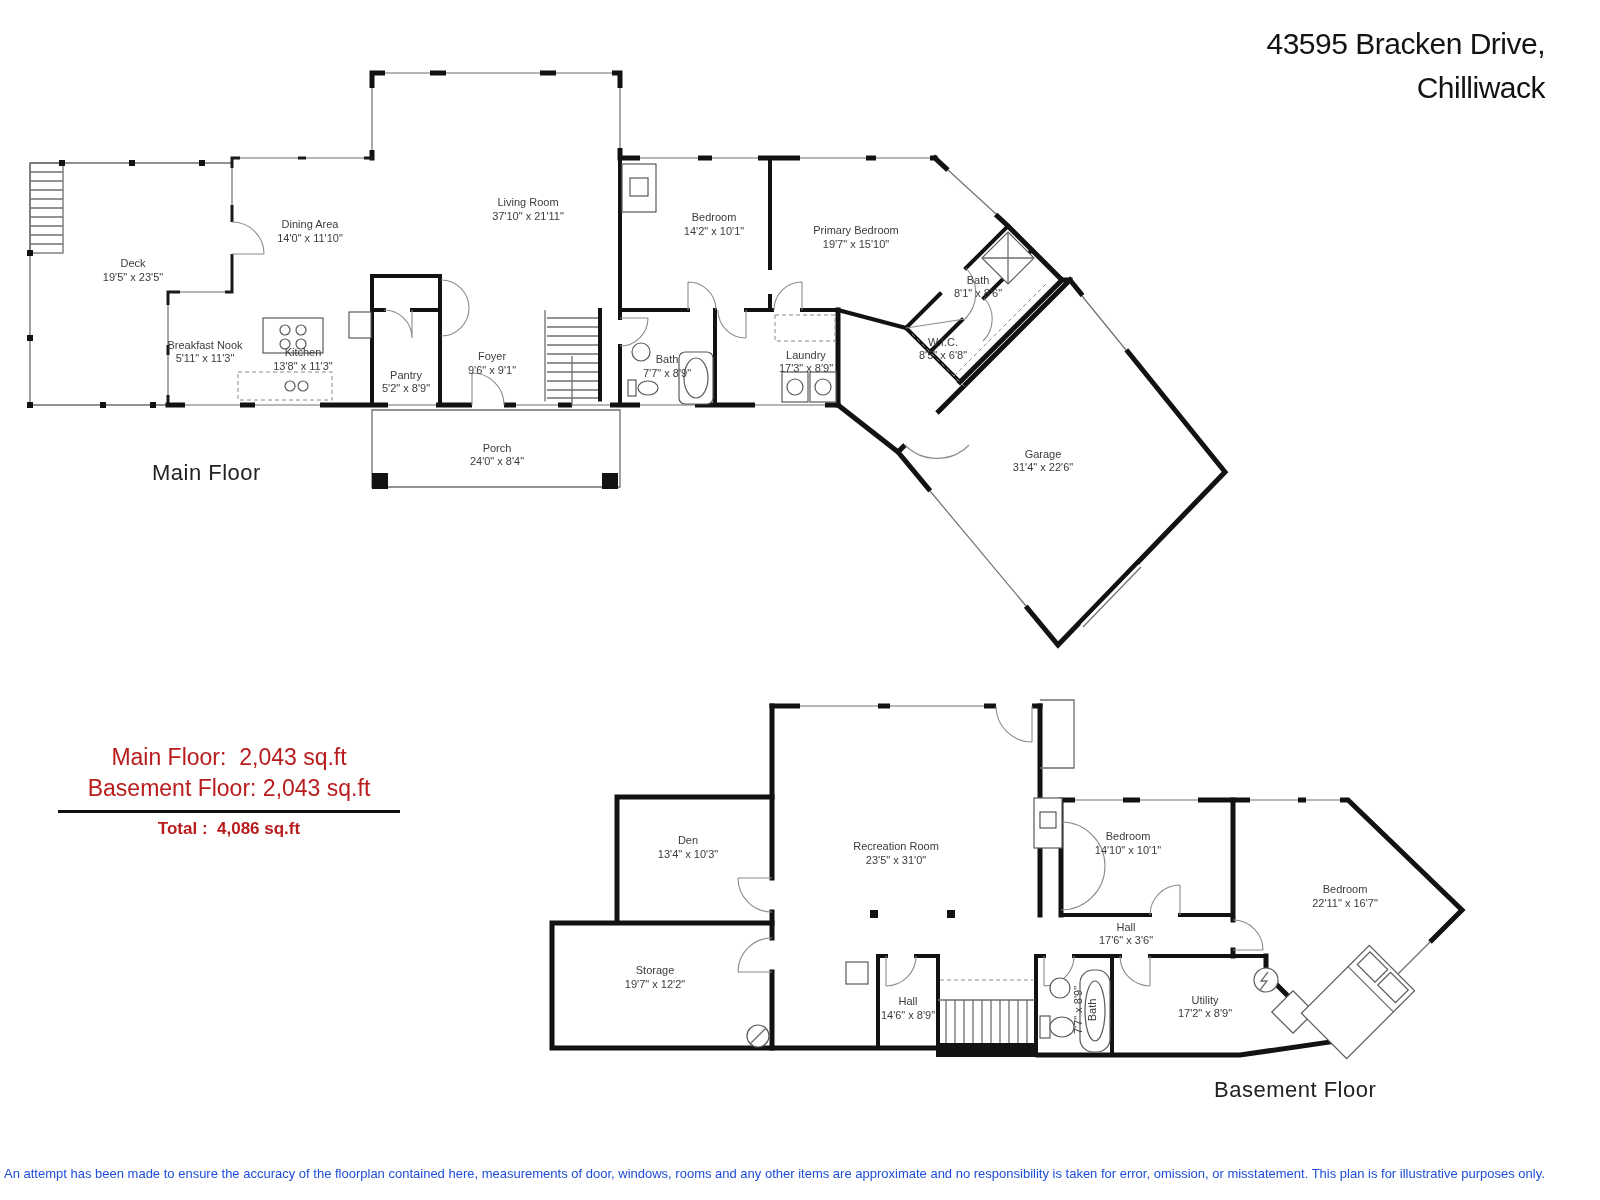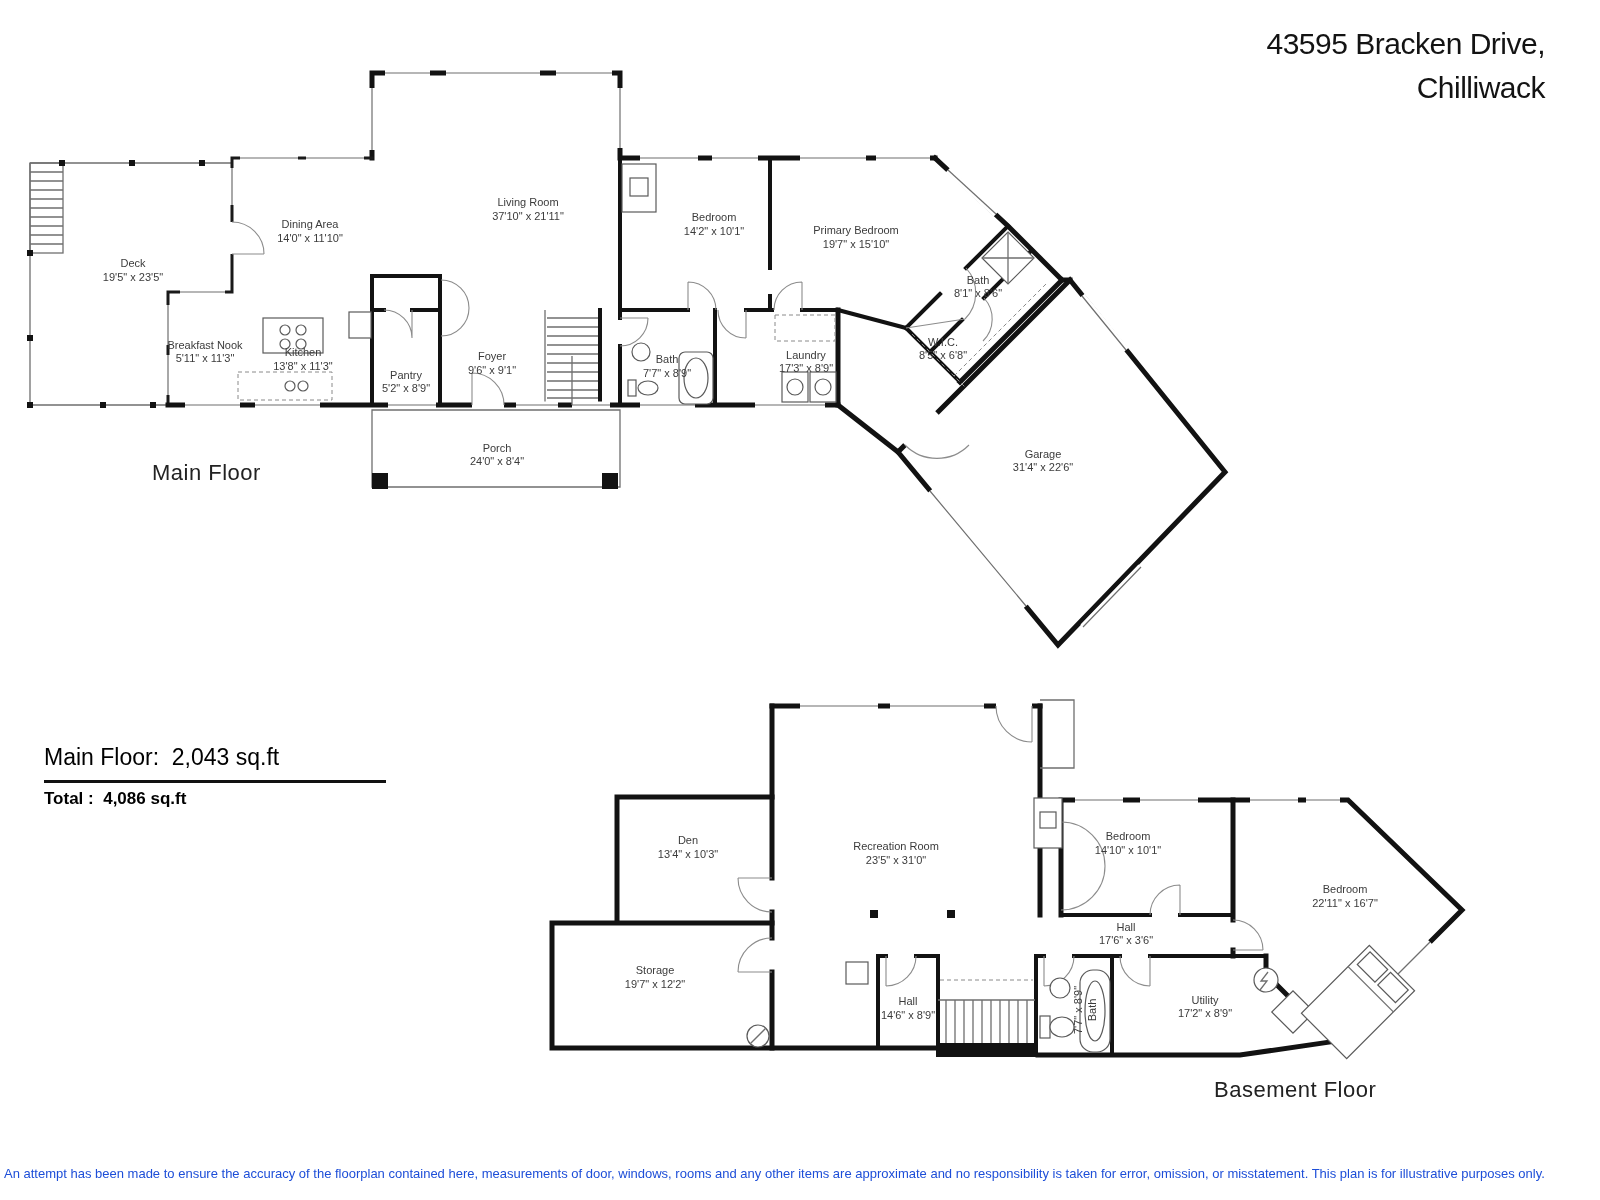--- a/index.html
+++ b/index.html
@@ -16,21 +16,21 @@
   .wing{stroke:#6f6f6f;stroke-width:1.2;fill:none;stroke-linecap:butt;}
   .gap{stroke:#ffffff;stroke-width:7;fill:none;stroke-linecap:butt;}
   .arc{stroke:#8c8c8c;stroke-width:1.1;fill:none;}
   .post{fill:#121212;stroke:none;}
   text.rm{font-family:"Liberation Sans",sans-serif;font-size:11px;fill:#3b3b3b;text-anchor:middle;}
   .ttl{position:absolute;top:6px;right:55px;text-align:right;font-size:30px;font-weight:400;
        letter-spacing:-0.5px;line-height:1.48;color:#131313;margin-top:16px;}
   .floorlab{position:absolute;font-size:22px;color:#222;letter-spacing:0.5px;}
   #floor-label-main{left:152px;top:460px;}
   #floor-label-basement{left:1214px;top:1077px;}
-  #summary{position:absolute;left:44px;top:742px;width:342px;color:#000000;
+  #summary{position:absolute;left:58px;top:742px;width:342px;text-align:center;color:#b91c1c;
            font-size:23px;line-height:1.33;}
   #summary .rule{border-top:3px solid #111;margin:7px 0 5px 0;}
   #summary .total{font-weight:700;font-size:17px;}
   #disclaimer{position:absolute;left:4px;top:1166px;width:1592px;font-size:13px;color:#1d4ed8;}
 </style>
 </head>
 <body>
 
 <div id="stage">
 
@@ -296,20 +296,24 @@
 </div>
 
 <div id="floor-label-main" class="floorlab">Main Floor</div>
 <div id="floor-label-basement" class="floorlab">Basement Floor</div>
 
 <div id="summary">
   <div>
     <span>Main Floor:</span>&nbsp;
     <span>2,043 sq.ft</span>
   </div>
+  <div>
+    <span>Basement Floor:</span>
+    <span>2,043 sq.ft</span>
+  </div>
   <div class="rule"></div>
   <div class="total">
     <span>Total :</span>&nbsp;
     <span>4,086 sq.ft</span>
   </div>
 </div>
 
 <div id="disclaimer">An attempt has been made to ensure the accuracy of the floorplan contained here, measurements of door, windows, rooms and any other items are approximate and no responsibility is taken for error, omission, or misstatement. This plan is for illustrative purposes only.</div>
 
 </div>

